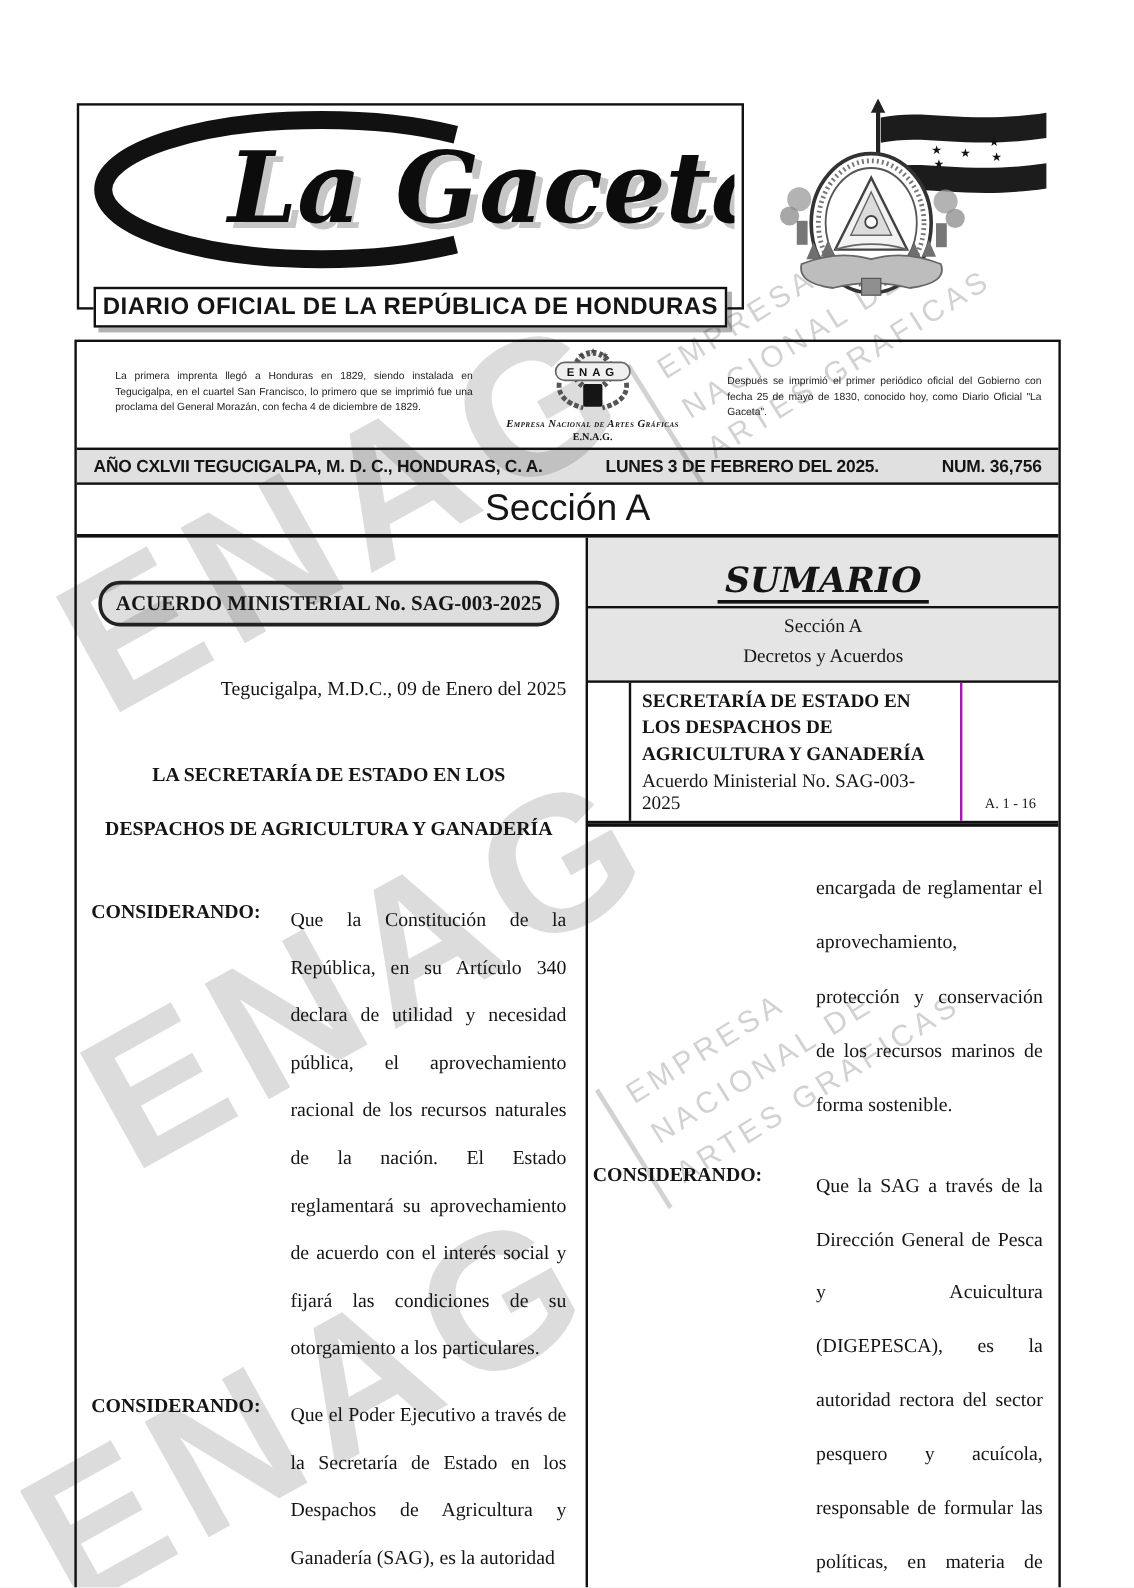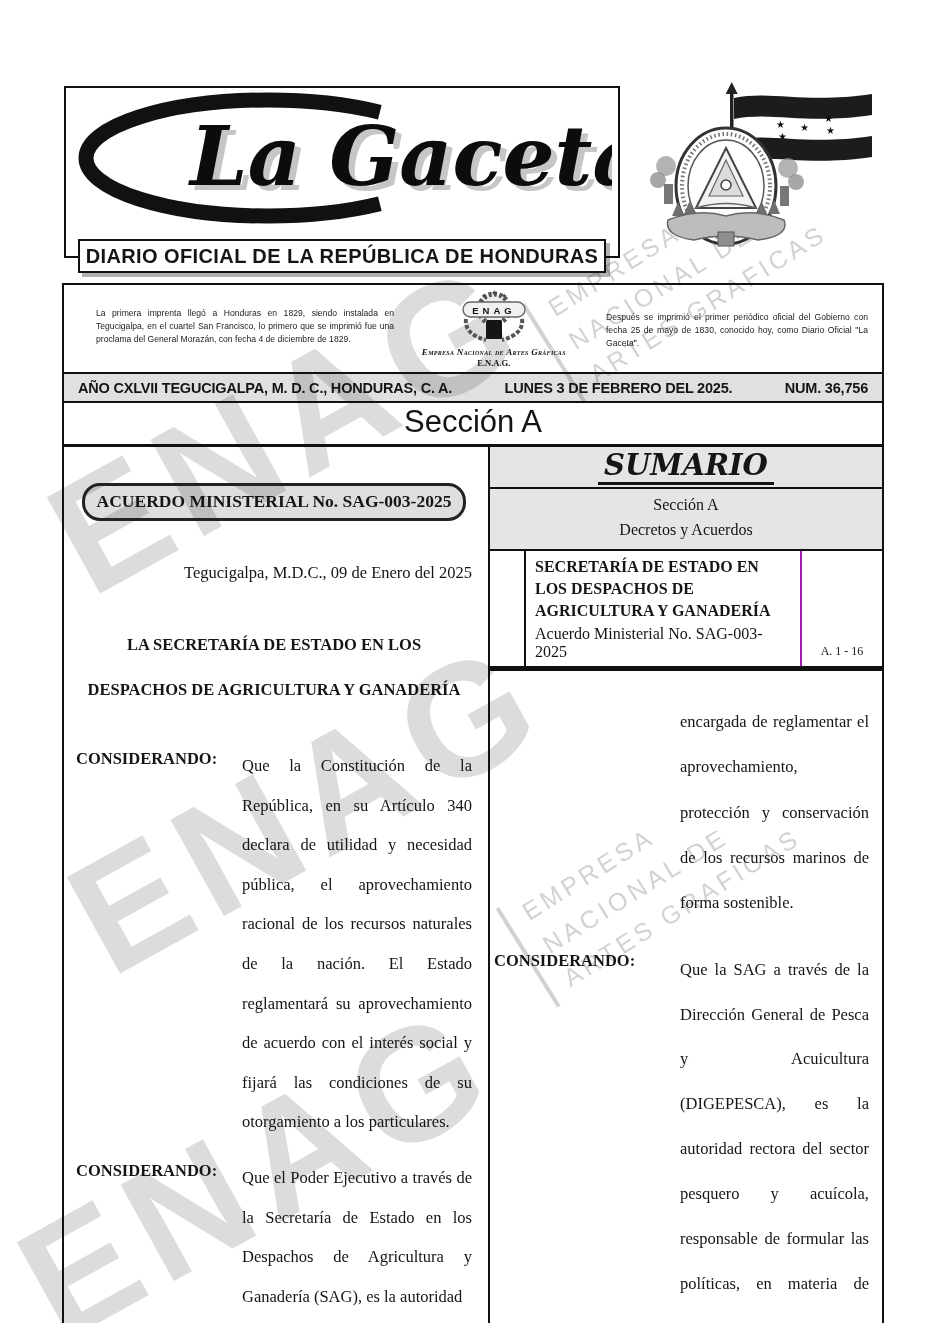--- a/index.html
+++ b/index.html
@@ -49,21 +49,21 @@
                 text-align:center;font-weight:bold;font-size:17.5px;padding:5px 2px 6px;}
   .place-date{text-align:right;margin-top:42px;font-size:16.5px;}
   .issuer{text-align:center;margin-top:40px;font-weight:bold;font-size:16.5px;line-height:2.7;}
   .consider{display:grid;grid-template-columns:166px 1fr;}
   .c-label{font-weight:bold;font-size:16.5px;padding-top:3px;}
   .c-text{font-size:16.5px;line-height:2.4;text-align:justify;}
   .mt36{margin-top:34px;} .mt18{margin-top:16px;}
   
   .sumario{border-bottom:3px solid #111;}
   .sum-title{text-align:center;font-family:"DejaVu Serif",serif;font-weight:bold;font-style:italic;
-             font-size:29px;background:rgba(0,0,0,0.10);border-bottom:2px solid #111;padding:1px 0 5px;}
+             font-size:29px;background:rgba(0,0,0,0.10);border-bottom:2px solid #111;padding:18px 0 5px;}
   .sum-title span{border-bottom:3px solid #111;padding:0 6px 0;}
   .sum-secA{text-align:center;font-size:16px;line-height:1.55;background:rgba(0,0,0,0.10);
             border-bottom:2px solid #111;padding:4px 0 6px;}
   .sum-entry{display:grid;grid-template-columns:34px 1fr 80px;border-bottom:2px solid #111;}
   .sum-entry-main{border-left:2px solid #111;border-right:2px solid #a21caf;padding:5px 8px 5px 9px;}
   .sum-org{font-weight:bold;font-size:16px;line-height:1.4;}
   .sum-doc{font-size:16px;margin-top:2px;}
   .sum-pages{display:flex;align-items:flex-end;justify-content:center;font-size:12px;padding-bottom:7px;}
   .sum-secB{text-align:center;font-size:16px;line-height:1.65;padding:5px 0 9px;}
   .sum-secB-line2{position:relative;}

